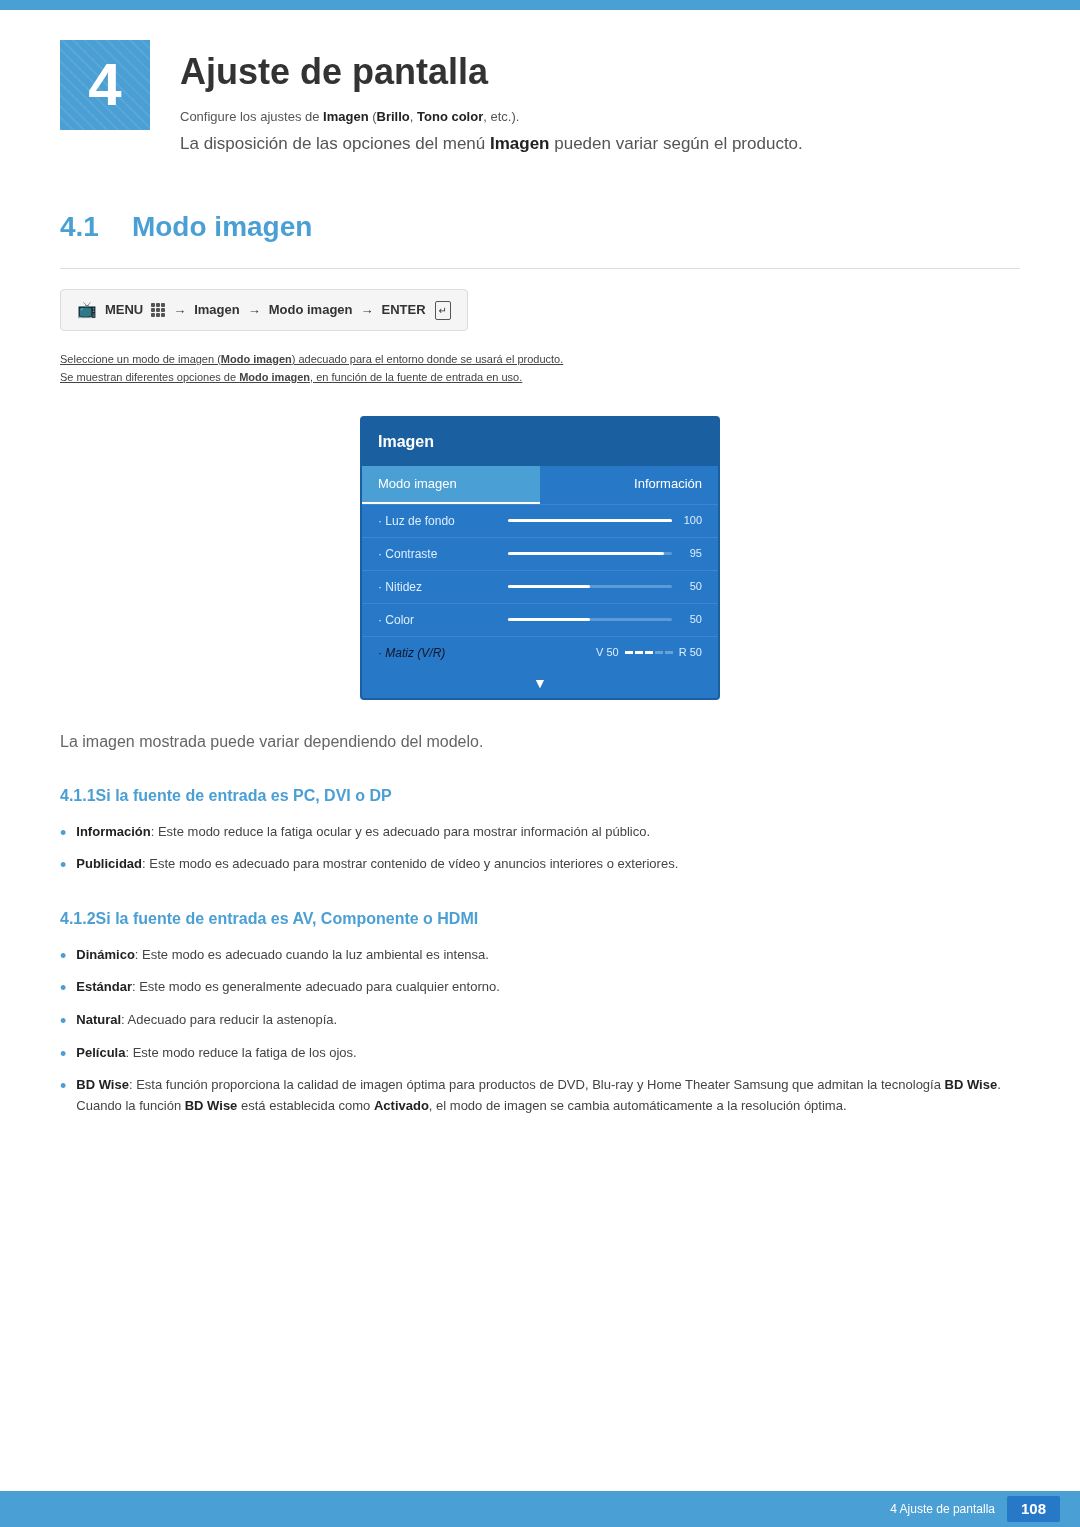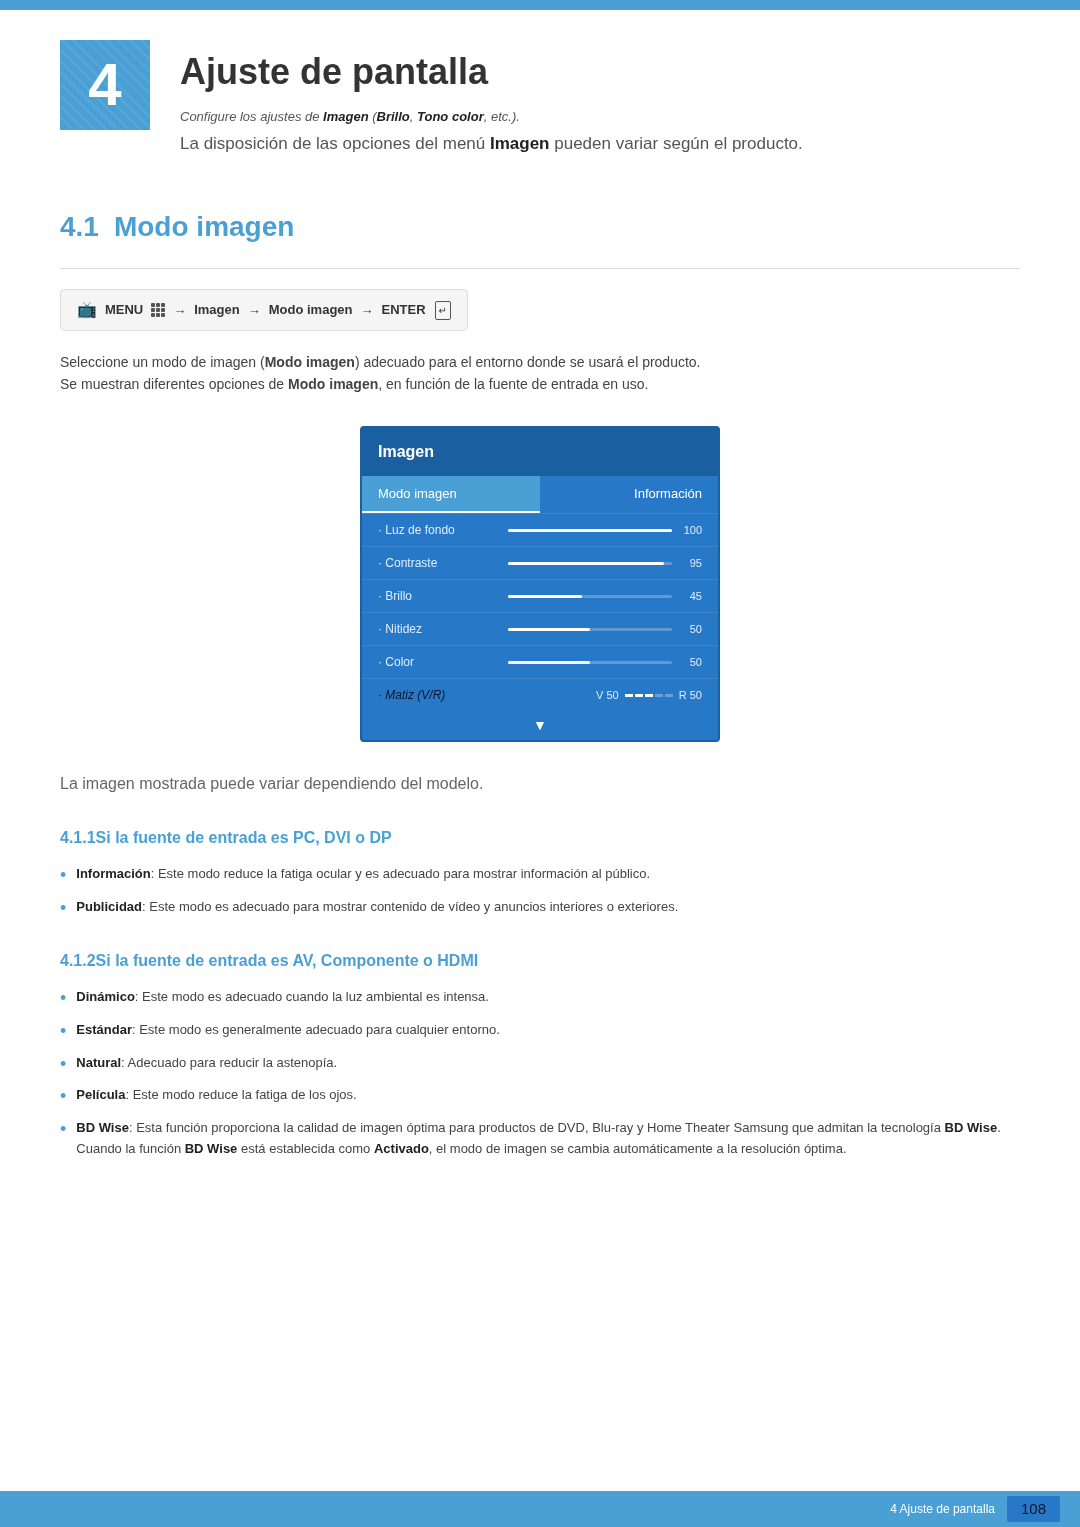--- a/index.html
+++ b/index.html
@@ -60,41 +60,40 @@
     .chapter-title {
       font-size: 36px;
       font-weight: bold;
       color: #333;
       margin-bottom: 8px;
     }
     .chapter-subtitle {
       font-size: 13px;
       color: #555;
       margin-bottom: 4px;
-      font-style: italic;
     }
     .chapter-subtitle2 {
       font-size: 17px;
       color: #555;
     }
     .chapter-subtitle strong, .chapter-subtitle2 strong {
       font-weight: bold;
       color: #222;
     }
 
     
     .content {
       padding: 10px 60px 60px 60px;
     }
 
     
     .section-heading {
       display: flex;
       align-items: baseline;
-      gap: 15px;
+      gap: 33px;
       margin-bottom: 20px;
       margin-top: 20px;
     }
     .section-number {
       font-size: 28px;
       font-weight: bold;
       color: #4a9fd4;
     }
     .section-title {
       font-size: 28px;
@@ -110,24 +109,25 @@
       padding: 8px 16px;
       margin-bottom: 20px;
       display: inline-flex;
       align-items: center;
       gap: 8px;
       font-size: 13px;
     }
 
     
     .description {
-      font-size: 14px;
+      font-size: 11px;
       color: #444;
       margin-bottom: 4px;
       line-height: 1.6;
+      text-decoration: underline;
     }
     .description strong {
       font-weight: bold;
     }
 
     
     .screen-container {
       display: flex;
       justify-content: center;
       margin: 30px 0;
@@ -303,23 +303,23 @@
       width: 1080px;
       display: flex;
       justify-content: flex-end;
       align-items: center;
       background: #4a9fd4;
       height: 36px;
       padding: 0 20px;
     }
     .footer-page-badge {
       background: #2878c8;
-      color: #0f172a;
+      color: #ffffff;
       font-size: 15px;
-      font-weight: normal;
+      font-weight: bold;
       padding: 2px 14px;
       border-radius: 2px;
     }
     .footer-text {
       color: white;
       font-size: 12px;
       margin-right: 12px;
     }
 
     hr.divider {
@@ -407,29 +407,20 @@
           <span class="bar-value">100</span>
         </div>
       </div>
       <div class="menu-row">
         <span class="menu-row-label">· Contraste</span>
         <div class="menu-row-bar">
           <div class="bar-track">
             <div class="bar-fill" style="width:95%;"></div>
           </div>
           <span class="bar-value">95</span>
-        </div>
-      </div>
-      <div class="menu-row">
-        <span class="menu-row-label">· Brillo</span>
-        <div class="menu-row-bar">
-          <div class="bar-track">
-            <div class="bar-fill" style="width:45%;"></div>
-          </div>
-          <span class="bar-value">45</span>
         </div>
       </div>
       <div class="menu-row">
         <span class="menu-row-label">· Nitidez</span>
         <div class="menu-row-bar">
           <div class="bar-track">
             <div class="bar-fill" style="width:50%;"></div>
           </div>
           <span class="bar-value">50</span>
         </div>

